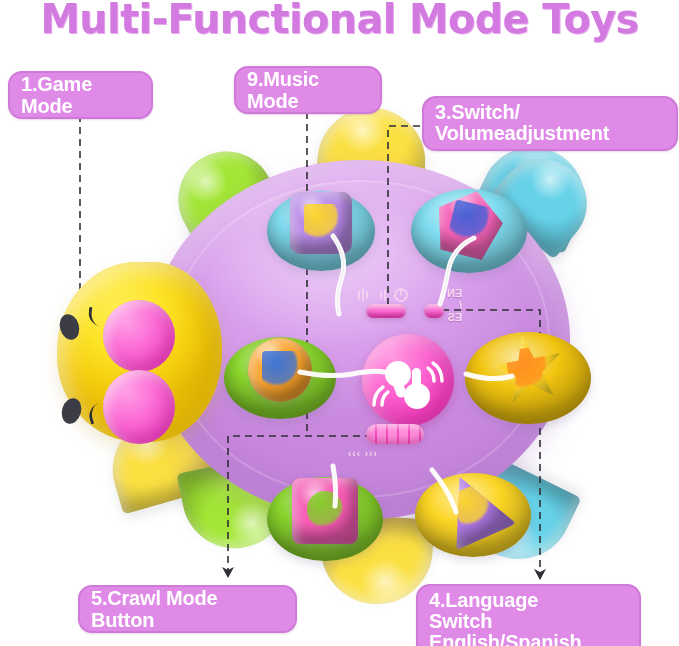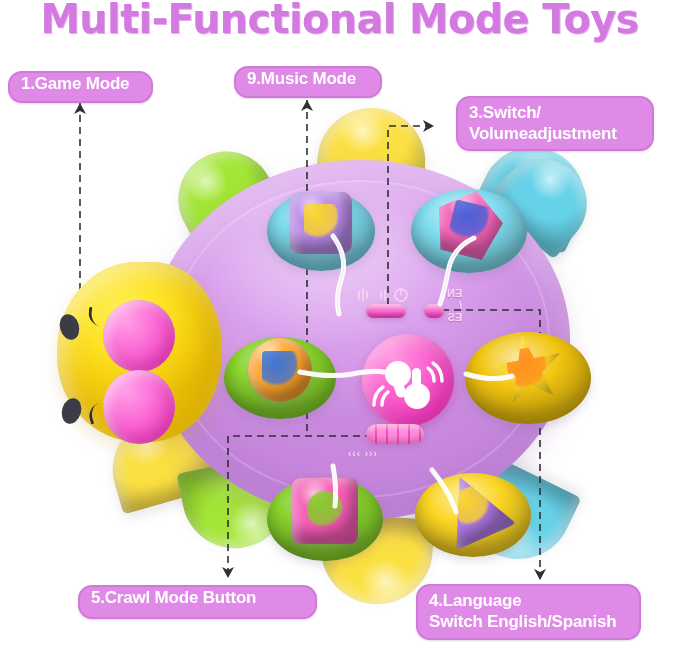--- a/index.html
+++ b/index.html
@@ -27,21 +27,21 @@
   }
 
   
   .callout{
     position:absolute;
     background:#e08ae8;
     border:2px solid #cf79d9;
     border-radius:14px;
     color:#ffffff;
     font-weight:bold;
-    font-size:17px;
+    font-size:20px;
     line-height:21px;
     padding:4px 11px 5px 11px;
     box-shadow:0 1px 2px rgba(150,90,160,.25);
     box-sizing:border-box;
     white-space:pre-line;
     letter-spacing:-0.2px;
   }
 
   
   #wires{position:absolute;left:0;top:0;width:679px;height:646px;pointer-events:none;}
@@ -244,20 +244,20 @@
         <path d="M434 126 L423 132 L426 126 L423 120 Z"></path>
         <path d="M540 580 L534 569 L540 572 L546 569 Z"></path>
         <path d="M228 578 L222 567 L228 570 L234 567 Z"></path>
       </g>
   </svg>
 
   <div class="title">Multi-Functional Mode Toys</div>
   <div id="calloutHost">
       <div class="callout" style="left: 8px; top: 71px; width: 145px; min-height: 32px; line-height: 22px; padding-top: 0px; padding-bottom: 0px;">1.Game Mode</div>
       <div class="callout" style="left: 234px; top: 66px; width: 148px; min-height: 32px; line-height: 22px; padding-top: 0px; padding-bottom: 0px;">9.Music Mode</div>
-      <div class="callout" style="left: 456px; top: 96px; width: 198px; min-height: 54px;">3.Switch/
+      <div class="callout" style="left: 422px; top: 96px; width: 256px; min-height: 54px;">3.Switch/
 Volumeadjustment</div>
       <div class="callout" style="left: 416px; top: 584px; width: 225px; min-height: 56px;">4.Language
 Switch English/Spanish</div>
-      <div class="callout" style="left: 78px; top: 585px; width: 239px; min-height: 32px; line-height: 22px; padding-top: 0px; padding-bottom: 8px;">5.Crawl Mode Button</div>
+      <div class="callout" style="left: 78px; top: 585px; width: 219px; min-height: 32px; line-height: 22px; padding-top: 0px; padding-bottom: 0px;">5.Crawl Mode Button</div>
     </div>
 
 </div>
 
 </body></html>

